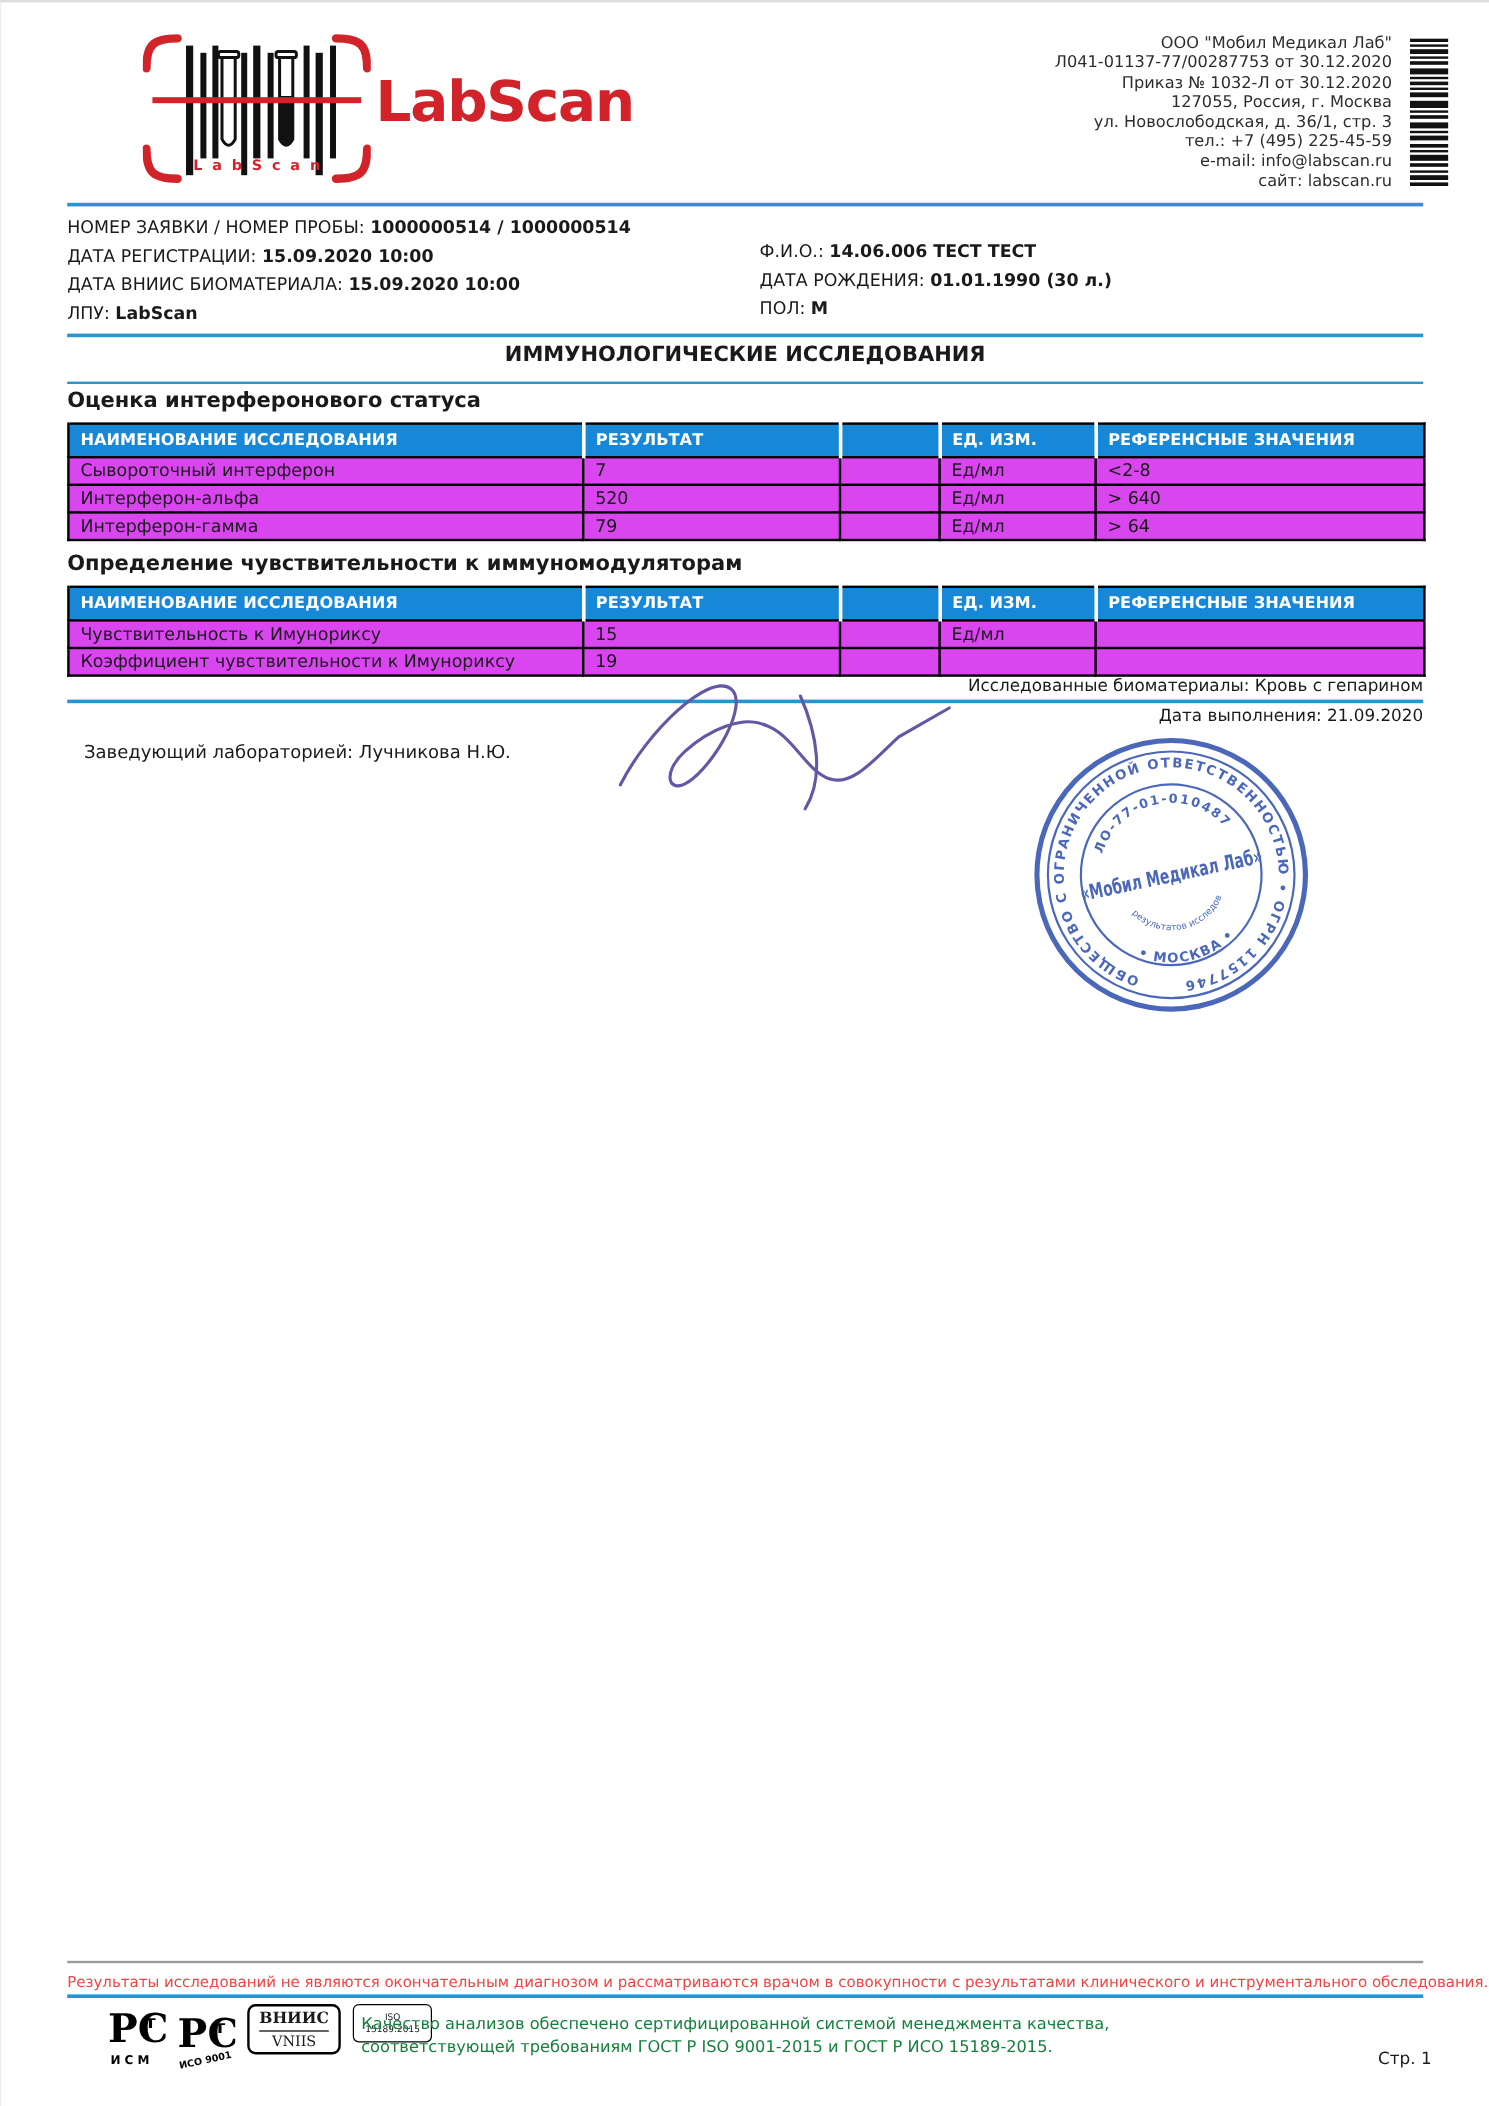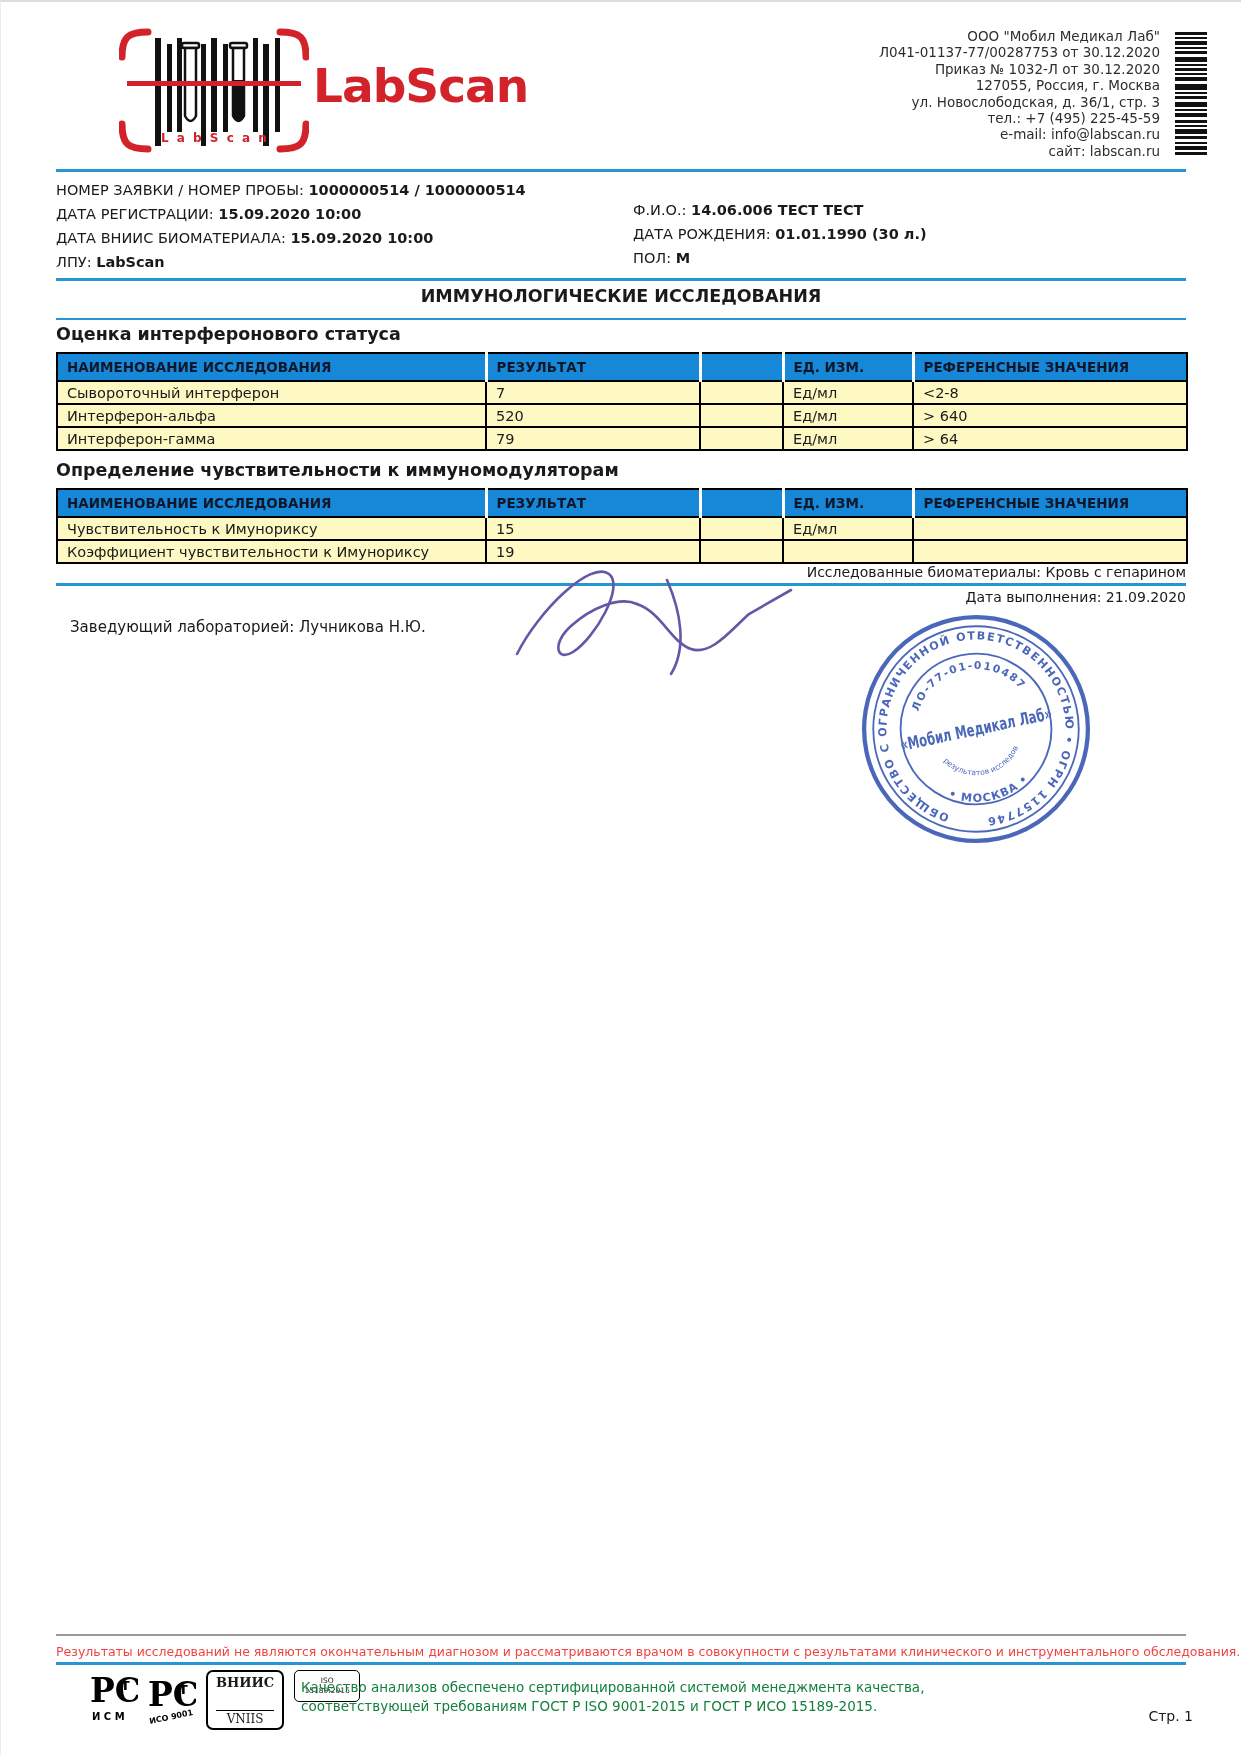--- a/index.html
+++ b/index.html
@@ -25,41 +25,41 @@
   .pinfo.right { left:632px;margin-top:20px; }
   .pinfo b { font-weight:700; }
 
   .doc-title { position:absolute; top:284px; left:55px; width:1130px; text-align:center;
                font-size:17.5px; font-weight:700; }
   .sec-head { position:absolute; left:55px; font-size:17.5px; font-weight:700; }
 
   
   table.rtable { position:absolute; left:55px; width:1132px; table-layout:fixed;
                  border-collapse:collapse; border:2px solid #000; }
-  table.rtable th { background:#1787d8; color:#0f172a; font-weight:700; font-size:13.5px;
+  table.rtable th { background:#1787d8; color:#ffffff; font-weight:700; font-size:13.5px;
                     text-align:left; padding:4px 9px; height:28px;
                     border-left:3px solid #fff; border-bottom:2px solid #000; }
   table.rtable th:first-child { border-left:2px solid #000; }
   table.rtable td { border:2px solid #000; font-size:14.5px; padding:2px 9px; height:23px;
-                    background:#fef9c3; }
+                    background:#d946ef; }
 
   .note-right { position:absolute; right:55px; font-size:14px; }
   .labhead { position:absolute; left:55px; top:616px; font-size:15px;margin-left:14px; }
 
   .signature { position:absolute; left:498px; top:550px; }
   .stamp { position:absolute; left:856px; top:608px; opacity:0.86; }
 
   
   .gray-line { position:absolute; left:55px; top:1632px; width:1130px; height:2px; background:#9a9a9a; }
   .disclaimer { position:absolute; left:55px; top:1642px; width:1135px; font-size:12.5px;
                 white-space:nowrap; color:#ef4444; }
   .badges { position:absolute; left:57px; top:1668px; display:flex; gap:10px; align-items:flex-start;margin-left:32px; }
   .vniis { border:2px solid #000; border-radius:7px; padding:3px 8px 2px; text-align:center; }
   .vniis .v-top { font-family:"DejaVu Serif","Liberation Serif",serif; font-weight:700; font-size:13px;
-                  border-bottom:1.5px solid #000; padding-bottom:20px; }
+                  border-bottom:1.5px solid #000; padding-bottom:2px; }
   .vniis .v-bot { font-family:"DejaVu Serif","Liberation Serif",serif; font-size:12px; padding-top:1px; }
   .isobox { border:1.5px solid #000; border-radius:5px; width:66px; padding:5px 2px; text-align:center;
             font-size:7.5px; line-height:1.3; }
   .quality { position:absolute; left:300px; top:1676px; font-size:13.5px; line-height:19px; color:#15803d; }
   .pageno { position:absolute; right:48px; top:1706px; font-size:14px; }
 </style>
 </head>
 <body>
 
 <div class="page">

